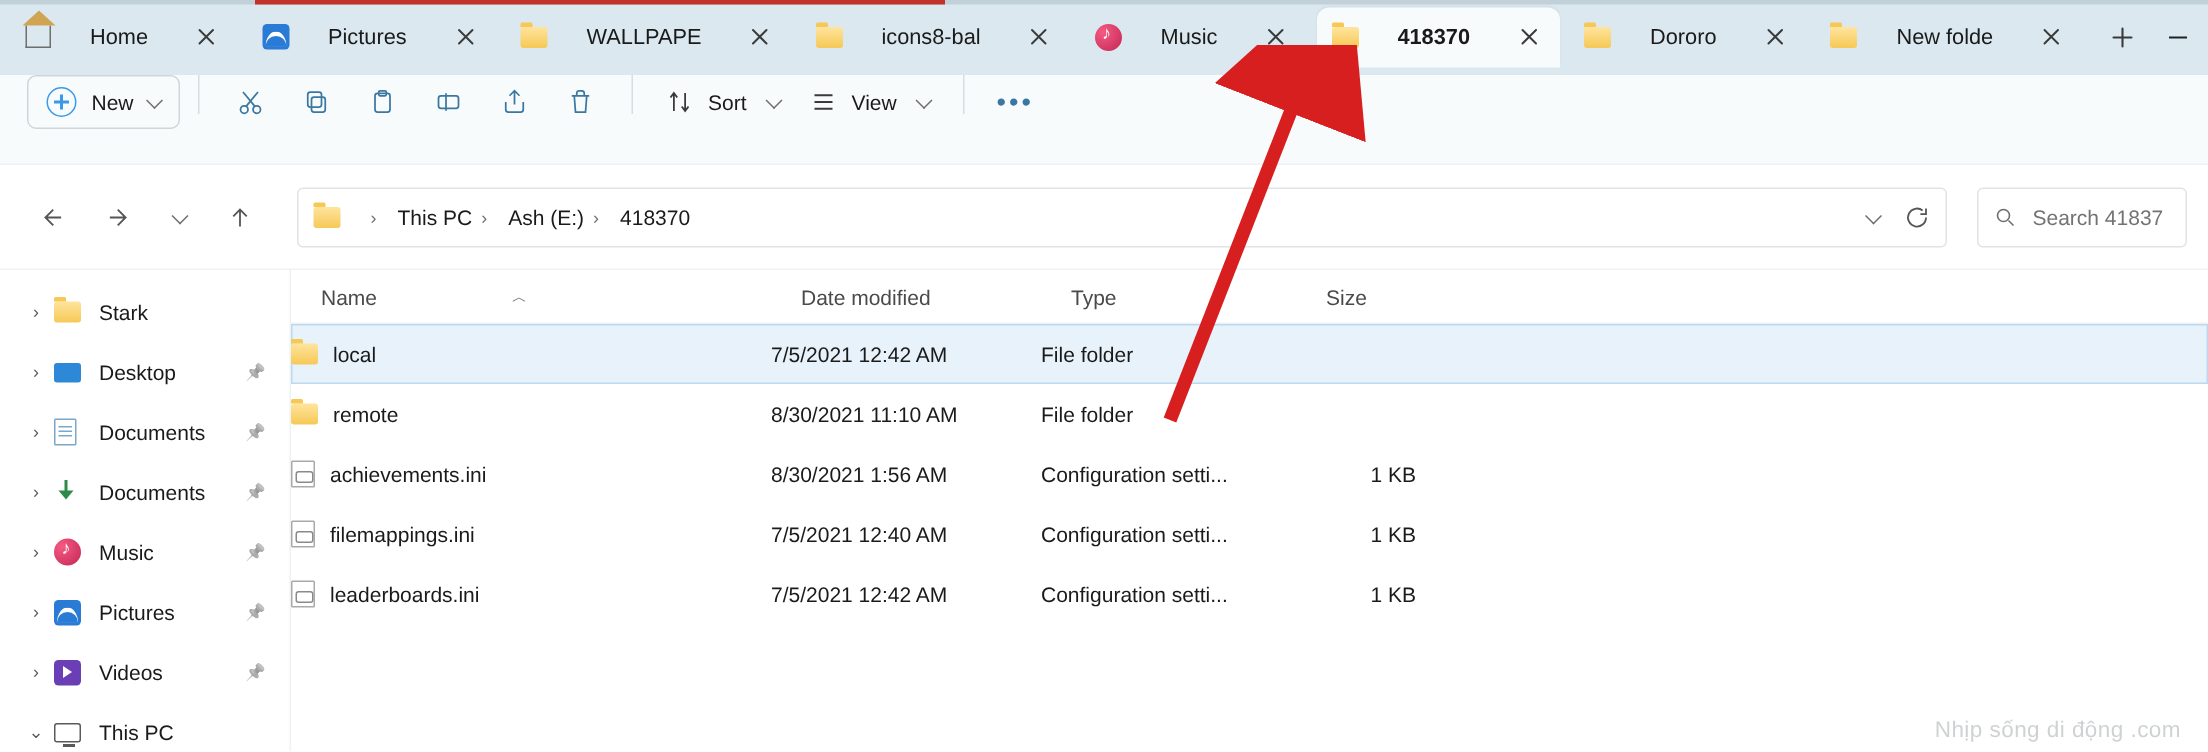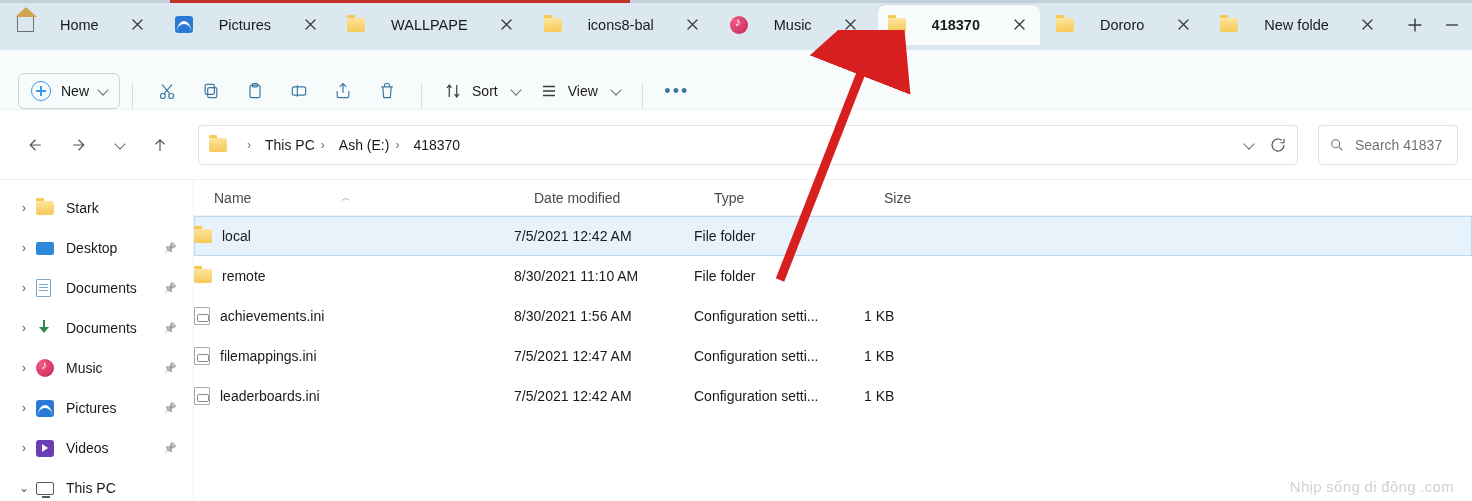--- a/index.html
+++ b/index.html
@@ -20,21 +20,21 @@
   .ic-folder { width:18px; height:14px; border-radius:2px; background:linear-gradient(#ffe49e,#f6c956); position:relative; }
   .ic-folder::before { content:""; position:absolute; top:-3px; left:0; width:8px; height:3px; background:#f6c956; border-radius:1px 1px 0 0;}
   .ic-home { width:17px; height:15px; border:1.5px solid #6e6e6e; border-top:none; position:relative; }
   .ic-home::before{content:"";position:absolute;top:-10px;left:-3px;width:0;height:0;border-left:11px solid transparent;border-right:11px solid transparent;border-bottom:10px solid #cfa452;}
   .ic-pictures { width:18px; height:17px; background:#2a7bd6; border-radius:3px; position:relative; overflow:hidden;}
   .ic-pictures::after{content:"";position:absolute;left:2px;bottom:2px;width:14px;height:7px;border-top:3px solid #fff; border-radius:50% 50% 0 0/100% 100% 0 0;}
   .ic-music { width:18px; height:18px; border-radius:50%; background:radial-gradient(circle at 30% 30%, #f45a84, #c32654); position:relative;}
   .ic-music::after{content:"♪";position:absolute;left:5px;top:-1px;color:#fff;font-size:12px;font-weight:bold;}
 
   
-  .toolbar { display:flex; align-items:flex-end; height:60px; background:#f8fbfc; padding:0 18px; border-bottom:1px solid #eef2f4; }
+  .toolbar { display:flex; align-items:flex-start; height:60px; background:#f8fbfc; padding:0 18px; border-bottom:1px solid #eef2f4; }
   .btn-new { display:flex; align-items:center; height:36px; padding:0 12px; border:1px solid #cfd6da; border-radius:6px; background:#fff0; cursor:pointer; }
   .plus-circle { width:20px; height:20px; border:1.5px solid #3a99e8; border-radius:50%; position:relative; margin-right:10px; }
   .plus-circle::before,.plus-circle::after{content:"";position:absolute;background:#3a99e8;}
   .plus-circle::before{left:4px; top:8.25px; width:10px; height:1.5px;}
   .plus-circle::after{left:8.25px; top:4px; width:1.5px; height:10px;}
   .btn-new .chev { margin-left:10px; }
   .chev { width:8px; height:8px; border-right:1.5px solid #6e6e6e; border-bottom:1.5px solid #6e6e6e; transform:rotate(45deg); display:inline-block; margin-bottom:2px; }
   .divider { width:1px; height:26px; background:#d7dde0; margin:0 12px; }
   .tool { width:44px; height:36px; display:flex; align-items:center; justify-content:center; color:#3a78a1; cursor:pointer; border-radius:6px; }
   .tool svg { width:20px; height:20px; stroke:#3a78a1; fill:none; stroke-width:1.4; }
@@ -74,21 +74,21 @@
   .pin { margin-left:auto; margin-right:16px; color:#8a8a8a; font-size:11px;}
 
   
   .filepane { flex:1; position:relative; }
   .cols { display:grid; grid-template-columns: 320px 180px 170px 120px; align-items:center; height:36px; border-bottom:1px solid #eef2f4; color:#4a4a4a; padding-left:20px; }
   .cols .cell{display:flex;align-items:center;}
   .cols .sorter{margin-left:90px;font-size:10px;color:#6a6a6a;}
   .row { display:grid; grid-template-columns: 320px 180px 170px 120px; align-items:center; height:40px; }
   .row.sel { background:#e7f2fb; outline:1px solid #bcd9ef; outline-offset:-1px; }
   .row .name{display:flex;align-items:center;gap:10px;}
-  .row .size{text-align:left;padding-right:40px;}
+  .row .size{text-align:right;padding-right:40px;}
   .ic-ini{width:16px;height:18px;border:1px solid #a9a9a9;border-radius:1px;position:relative;background:#fff;}
   .ic-ini::after{content:"";position:absolute;left:2px;bottom:2px;width:10px;height:6px;border:1px solid #8a8a8a;border-radius:2px;}
 
   
   .annot { position:absolute; pointer-events:none; }
   .watermark { position:absolute; right:18px; bottom:6px; color:#cfd2d3; font-size:15px; letter-spacing:.3px; pointer-events:none;}
 </style>
 </head>
 <body>
 
@@ -412,21 +412,21 @@
           </div>
           <div>8/30/2021 1:56 AM</div>
           <div>Configuration setti...</div>
           <div class="size">1 KB</div>
         </div>
         <div class="row">
           <div class="name">
             <span class="ic-ini"></span>
             <span>filemappings.ini</span>
           </div>
-          <div>7/5/2021 12:47 AM</div>
+          <div>7/5/2021 12:40 AM</div>
           <div>Configuration setti...</div>
           <div class="size">1 KB</div>
         </div>
         <div class="row">
           <div class="name">
             <span class="ic-ini"></span>
             <span>leaderboards.ini</span>
           </div>
           <div>7/5/2021 12:42 AM</div>
           <div>Configuration setti...</div>

